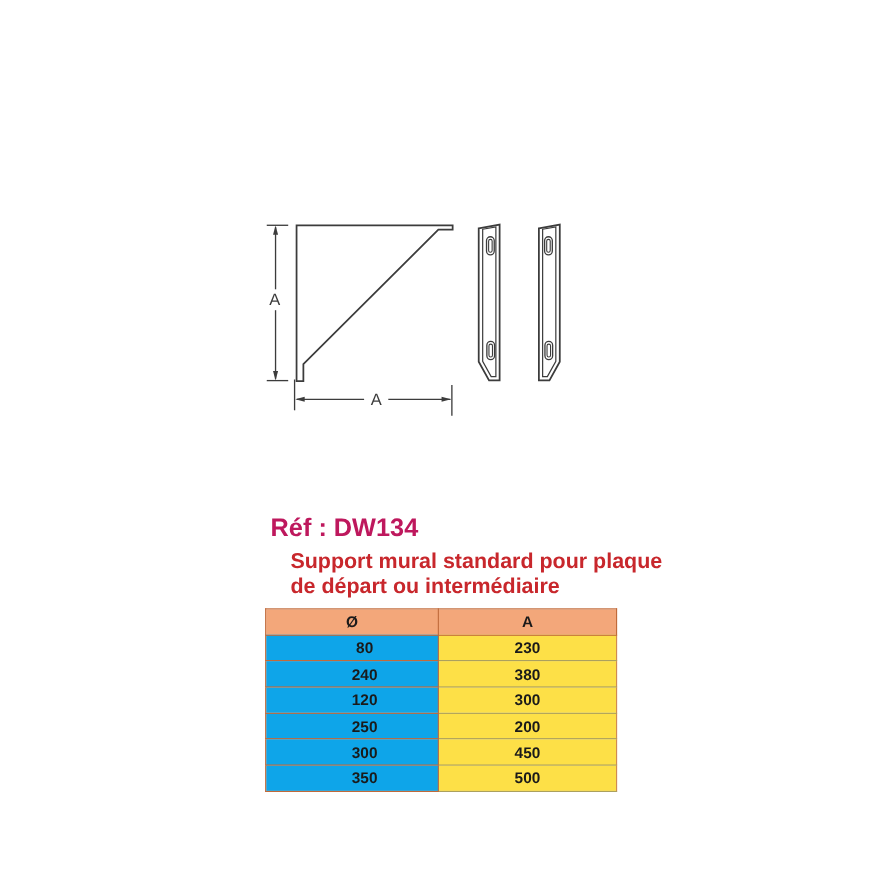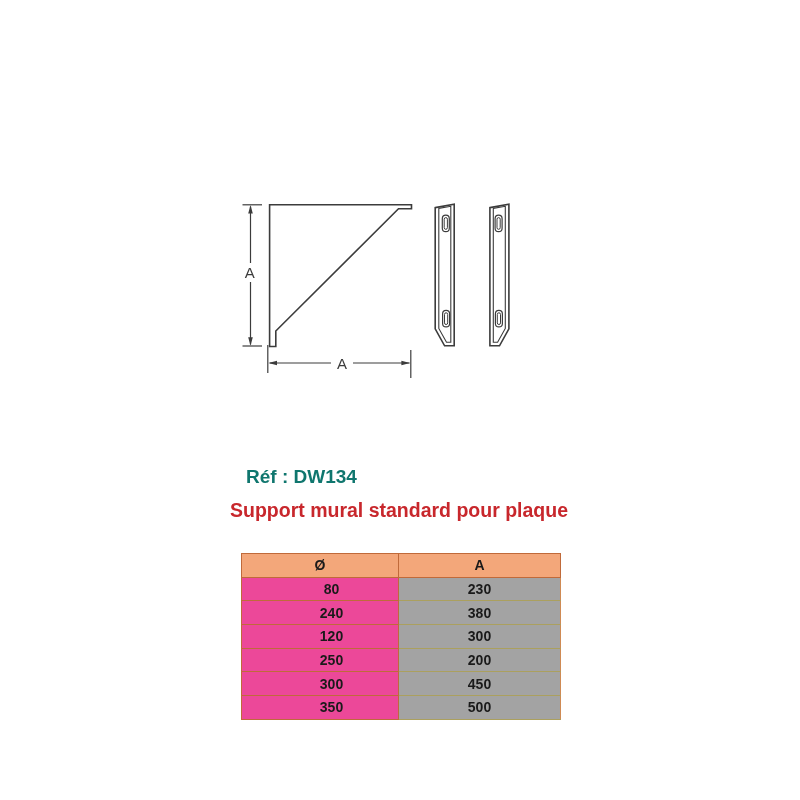--- a/index.html
+++ b/index.html
@@ -11,48 +11,48 @@
     overflow: hidden;
   }
   .drawing-svg { position: absolute; left: 0; top: 0; }
   .dim-label {
     font-family: "Liberation Sans", sans-serif;
     font-size: 15px;
     fill: #3c3c3c;
   }
   .ref-line {
     position: absolute; left: 246px; top: 466px;
-    font-size: 19px; font-weight: bold;
-    color: #0f766e; white-space: nowrap;
+    font-size: 23px; font-weight: bold;
+    color: #be185d; white-space: nowrap;
   }
   .title-block {
-    position: absolute; left: 230px; top: 499px;
+    position: absolute; left: 264px; top: 499px;
     font-size: 19.5px; font-weight: bold;
     color: #c8272c; line-height: 22.5px; white-space: nowrap;
   }
   .spec-table {
     position: absolute; left: 241px; top: 553px;
     width: 319px; border-collapse: collapse; table-layout: fixed;
   }
   .spec-table th, .spec-table td {
     height: 22.7px; padding: 0;
     text-align: center; vertical-align: middle;
     font-size: 14px; font-weight: bold; color: #1a1a1a;
   }
   .spec-table th {
     background: #f3a77a;
     border: 1.5px solid #c06a3a;
   }
   .spec-table td.col-d {
-    background: #ec4899;
+    background: #0ea5e9;
     border: 1.5px solid #c06a3a;
     padding-left: 23px;
   }
   .spec-table td.col-a {
-    background: #a3a3a3;
+    background: #fde047;
     border-top: 1.5px solid #aba05e;
     border-bottom: 1.5px solid #aba05e;
     border-left: 1.5px solid #c06a3a;
     border-right: 1.5px solid #cf8a54;
   }
 </style>
 </head>
 <body>
 
 <svg class="drawing-svg" width="800" height="800" viewBox="0 0 800 800" fill="none" stroke="#3c3c3c" stroke-width="1.6" stroke-linejoin="miter">
@@ -95,20 +95,21 @@
     <rect x="497" y="217.6" width="3.2" height="11.7" rx="1.6" stroke-width="1"></rect>
     <rect x="495.4" y="310.4" width="7" height="16.5" rx="3.5" stroke-width="1.2"></rect>
     <rect x="497.3" y="312.8" width="3.2" height="11.7" rx="1.6" stroke-width="1"></rect>
   </g>
 </svg>
 
 <div class="ref-line">Réf : DW134</div>
 
 <div class="title-block">
   <div>Support mural standard pour plaque</div>
+  <div>de départ ou intermédiaire</div>
 </div>
 
 <table class="spec-table">
   <colgroup>
       <col style="width:157px">
       <col style="width:162px">
     </colgroup>
   <thead>
     <tr>
       <th>Ø</th>

